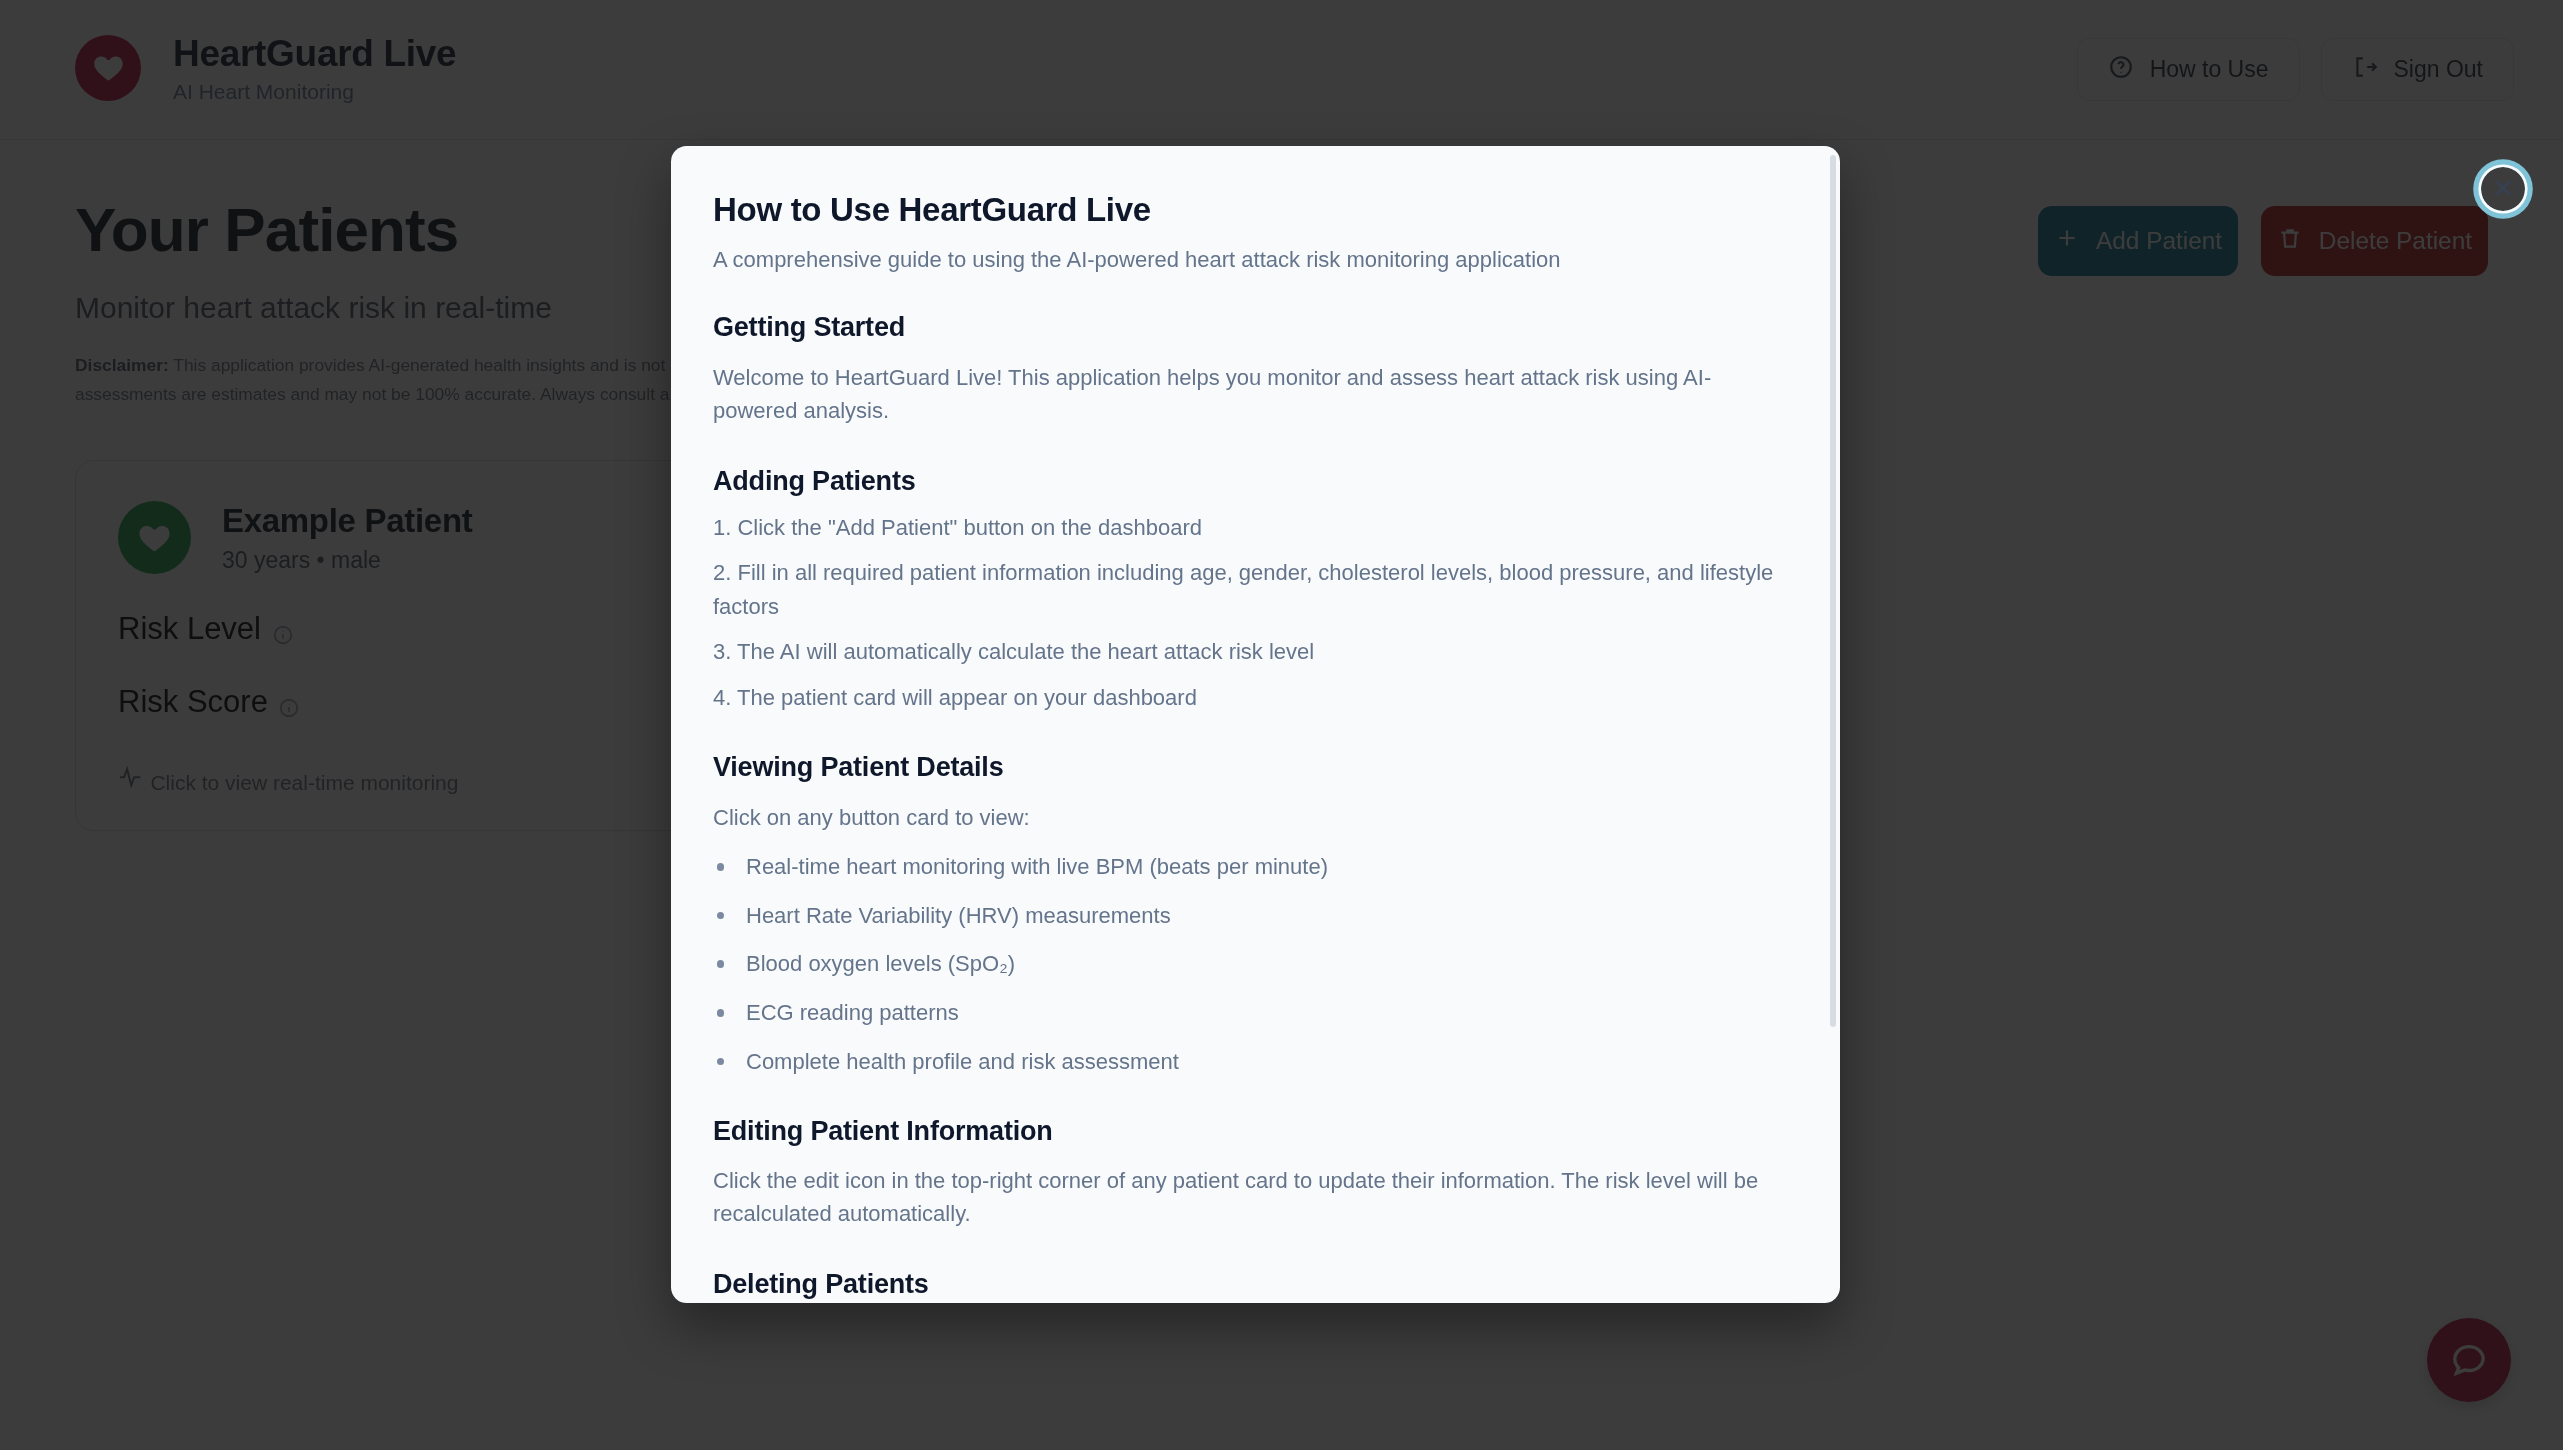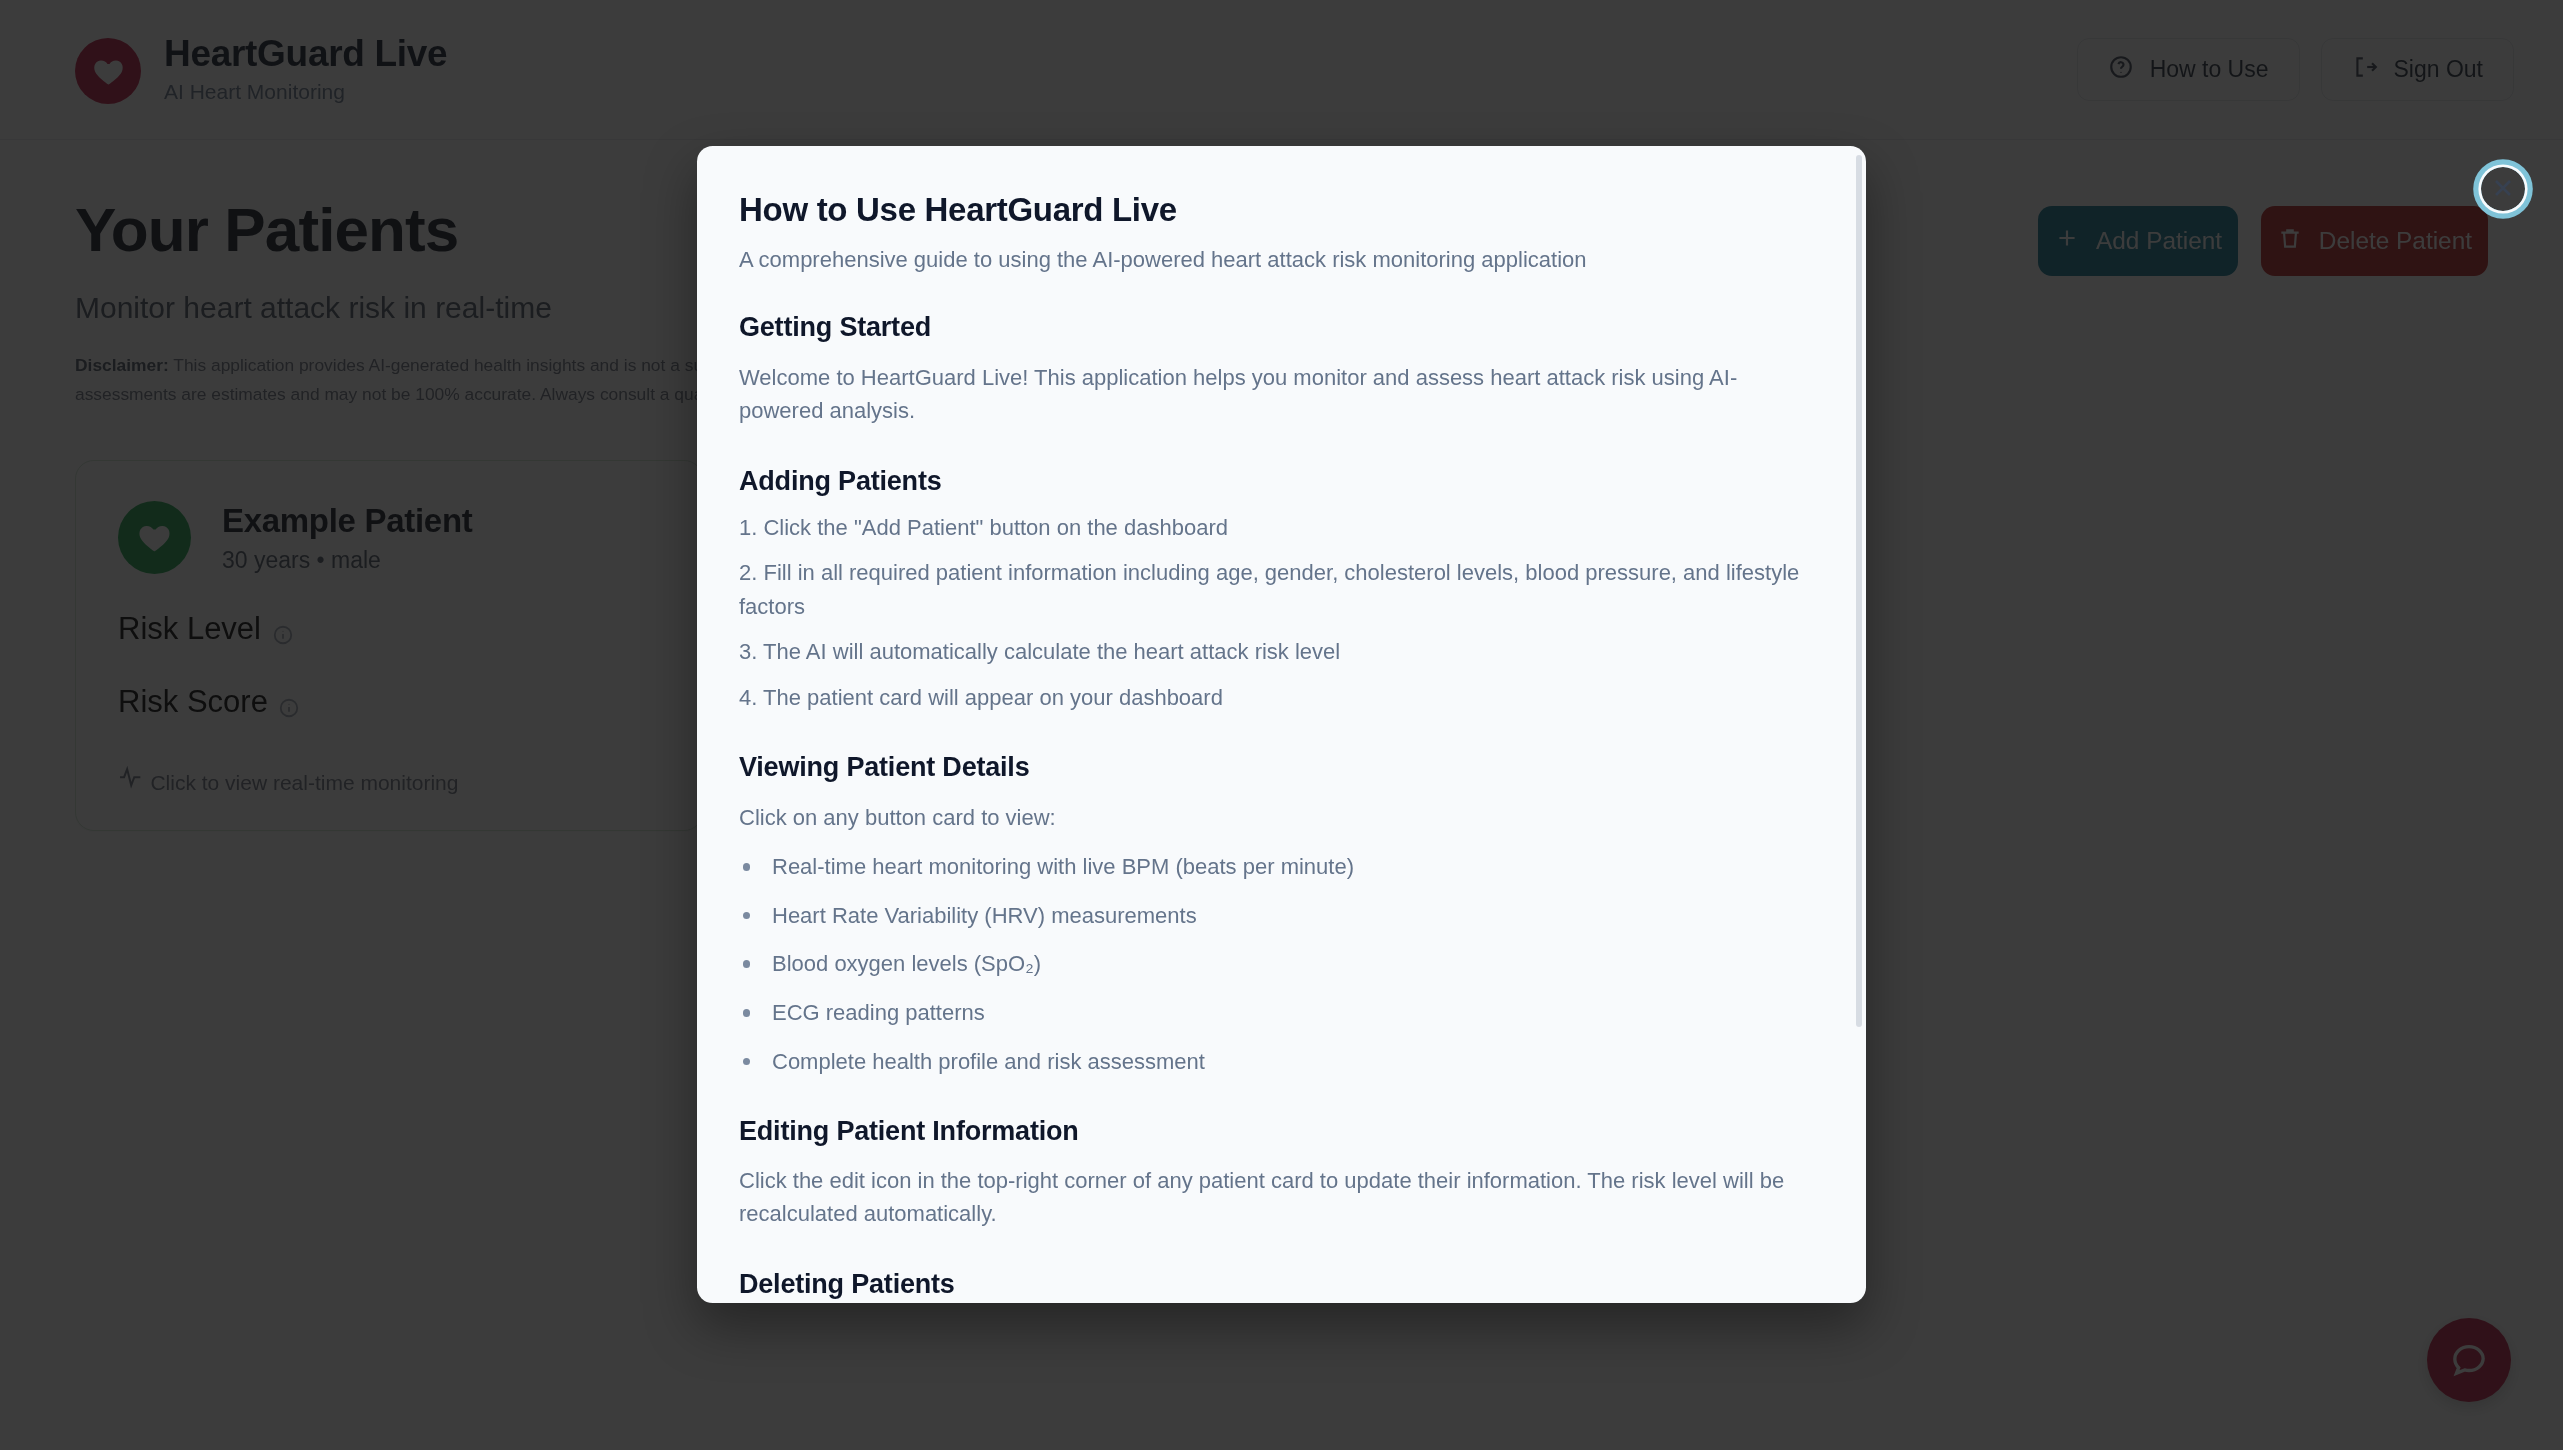--- a/index.html
+++ b/index.html
@@ -14,21 +14,21 @@
   
   .page { position:absolute; inset:0; background:#ffffff; }
 
   .app-header {
     height: 140px;
     border-bottom: 1.7px solid #e9eaec;
     display: flex; align-items: center;
     padding: 0 49px 0 75px;
     background:#ffffff;
   }
-  .brand { display:flex; align-items:flex-end; gap:23px; }
+  .brand { display:flex; align-items:flex-start; gap:32px; }
   .brand-logo {
     width: 66px; height: 66px; border-radius: 50%;
     background: #be123c;
     display:flex; align-items:center; justify-content:center;
   }
   .brand-logo svg { width: 35px; height: 35px; fill:#ffffff; }
   .brand-title { font-size: 37px; font-weight: 700; color:#0f172a; letter-spacing:-0.3px; line-height:1.05; }
   .brand-sub { font-size: 21px; color:#64748b; margin-top: 7px; }
 
   .header-actions { margin-left:auto; display:flex; align-items:center; gap: 21px; }
@@ -90,21 +90,21 @@
     width: 84px; height: 84px; border-radius:50%; background:#be123c;
     display:flex; align-items:center; justify-content:center;
     box-shadow: 0 5.2px 15.7px rgba(0,0,0,.18); cursor:pointer; border:none;
   }
   .fab svg { width: 40px; height:40px; stroke:#ffffff; stroke-width:2; fill:none; }
 
   
   .backdrop { position:absolute; inset:0; background: rgba(17,17,17,.82); }
 
   .modal {
-    position:absolute; left: 697px; top: 146px;
+    position:absolute; left: 671px; top: 146px;
     width: 1169px; height: 1157px;
     background:#f8fafc; border-radius: 15.7px;
     box-shadow: 0 23px 52px rgba(0,0,0,.38);
     overflow:hidden;
   }
   .modal-scroll {
     position:absolute; inset:0; padding: 45px 54px 0 42px;
     overflow:hidden;
   }
   .modal-title { font-size: 33px; font-weight:700; color:#0f172a; letter-spacing:-0.3px; }

